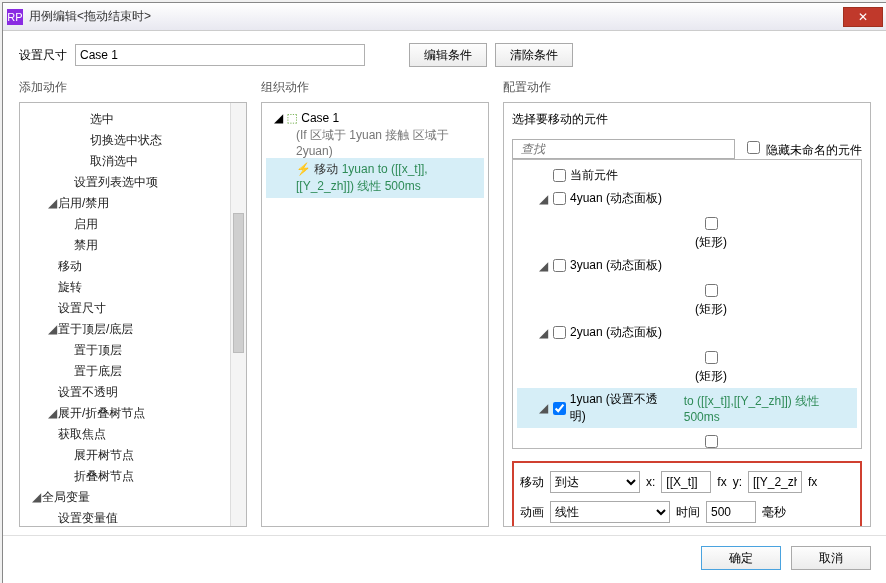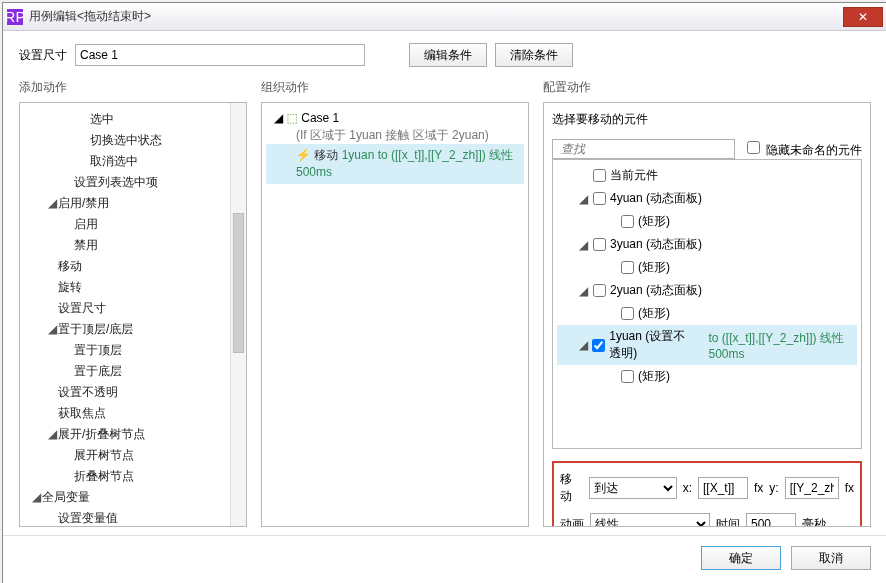--- a/index.html
+++ b/index.html
@@ -1,30 +1,30 @@
 <!DOCTYPE html>
 <html><head>
 <meta charset="utf-8">
 <style>
 * { box-sizing: border-box; font-family: "Microsoft YaHei", Arial, sans-serif; font-size: 12px; }
 body { margin: 0; background: #f0f0f0; padding: 2px; }
 .window { width: 886px; height: 583px; background: #fff; border: 1px solid #888; display: flex; flex-direction: column; }
 .titlebar { background: linear-gradient(#fff,#e8e8f0); height: 28px; display: flex; align-items: center; padding: 0 4px; border-bottom: 1px solid #ccc; }
-.rp-icon { width: 16px; height: 16px; background: #8a2be2; color: #fff; font-size: 15px; display: flex; align-items: center; justify-content: center; margin-right: 6px; }
+.rp-icon { width: 16px; height: 16px; background: #8a2be2; color: #fff; font-size: 11px; display: flex; align-items: center; justify-content: center; margin-right: 6px; }
 .titlebar-text { flex: 1; color: #333; }
 .close-btn { width: 40px; height: 20px; background: #c0392b; color: #fff; display: flex; align-items: center; justify-content: center; border: 1px solid #a03020; cursor: pointer; }
 .name-row { padding: 12px 16px 8px; display: flex; align-items: center; gap: 8px; }
 .name-input { width: 290px; height: 22px; border: 1px solid #b0b0b0; padding: 0 4px; }
 .btn { height: 24px; padding: 0 14px; background: linear-gradient(#fdfdfd,#ececec); border: 1px solid #aaa; cursor: pointer; }
 .cols { flex: 1; display: flex; padding: 0 16px 8px; gap: 0; overflow: hidden; }
 .col { display: flex; flex-direction: column; }
 .col-header { padding: 4px 0 6px; color: #555; }
 .panel { border: 1px solid #b8b8b8; background: #fff; flex: 1; overflow: auto; padding: 6px 4px; position: relative; }
 .col1 { width: 228px; }
-.col2 { width: 268px; margin-left: 14px; }
+.col2 { width: 228px; margin-left: 14px; }
 .col3 { flex: 1; margin-left: 14px; }
 .tree-node { padding: 2px 0 2px 8px; white-space: nowrap; cursor: pointer; color: #222; }
 .tree-node .caret { display:inline-block; width:10px; color:#555; }
 .tree-node.indent1 { padding-left: 24px; }
 .tree-node.indent2 { padding-left: 40px; }
 .tree-node.indent3 { padding-left: 56px; }
 .org-row { padding: 2px 4px 2px 8px; }
 .org-cond { color: #777; padding-left: 30px; }
 .org-action { background: #d6eef7; padding: 3px 4px 3px 30px; line-height: 1.4; }
 .org-action .move-lbl{color:#333;}
@@ -32,21 +32,21 @@
 .cfg-top { padding: 0 0 6px; }
 .search-row { display:flex; gap:8px; align-items:center; margin-top:4px; }
 .search-input { flex:1; height:20px; border:1px solid #b0b0b0; padding:0 8px; color:#aaa; font-style: italic;}
 .cfg-tree { border:1px solid #b8b8b8; height: 290px; overflow:auto; padding:4px; }
 .cfg-item { padding: 3px 2px 3px 6px; display:flex; align-items:center; gap:4px; }
 .cfg-item .caret{width:10px;color:#555;}
 .cfg-item input[type=checkbox]{margin:0;}
 .cfg-item.sel { background:#d6eef7; }
 .cfg-item .green{color:#2e8b57;margin-left:8px;}
 .cfg-item.lvl2{padding-left:22px;}
-.cfg-item.lvl3{padding-left:50px;}
+.cfg-item.lvl3{padding-left:50px;flex-direction:column;}
 .form-box { border:2px solid #d04030; margin-top:12px; padding:8px 6px; }
 .form-row { display:flex; align-items:center; gap:6px; margin-bottom:8px; }
 .form-row select { height:22px; border:1px solid #aaa; background:#fff; }
 .form-row input { height:22px; border:1px solid #aaa; padding:0 4px; }
 .dialog-buttons { padding: 10px 16px 14px; display:flex; justify-content:flex-end; gap:10px; border-top:1px solid #e0e0e0; }
 .dialog-buttons .btn { width:80px; }
 .dialog-buttons .primary { border:1px solid #4aa3df; background:linear-gradient(#fdfdfd,#ececec); }
 .scrollbar { position:absolute; right:0; top:0; bottom:0; width:16px; background:#f4f4f4; border-left:1px solid #ddd; }
 .scrollbar .thumb { position:absolute; left:2px; right:2px; background:#cfcfcf; border:1px solid #bbb; }
 </style>
@@ -80,22 +80,22 @@
           <div class="tree-node indent1"><span class="caret">◢</span>启用/禁用</div>
           <div class="tree-node indent2"><span class="caret"></span>启用</div>
           <div class="tree-node indent2"><span class="caret"></span>禁用</div>
           <div class="tree-node indent1"><span class="caret"></span>移动</div>
           <div class="tree-node indent1"><span class="caret"></span>旋转</div>
           <div class="tree-node indent1"><span class="caret"></span>设置尺寸</div>
           <div class="tree-node indent1"><span class="caret">◢</span>置于顶层/底层</div>
           <div class="tree-node indent2"><span class="caret"></span>置于顶层</div>
           <div class="tree-node indent2"><span class="caret"></span>置于底层</div>
           <div class="tree-node indent1"><span class="caret"></span>设置不透明</div>
+          <div class="tree-node indent1"><span class="caret">◢</span>展开/折叠树节点</div>
           <div class="tree-node indent1"><span class="caret"></span>获取焦点</div>
-          <div class="tree-node indent1"><span class="caret">◢</span>展开/折叠树节点</div>
           <div class="tree-node indent2"><span class="caret"></span>展开树节点</div>
           <div class="tree-node indent2"><span class="caret"></span>折叠树节点</div>
           <div class="tree-node indent0"><span class="caret">◢</span>全局变量</div>
           <div class="tree-node indent1"><span class="caret"></span>设置变量值</div>
           <div class="scrollbar">
             <div class="thumb" style="top:110px;height:140px"></div>
           </div>
       </div>
     </div>
 

